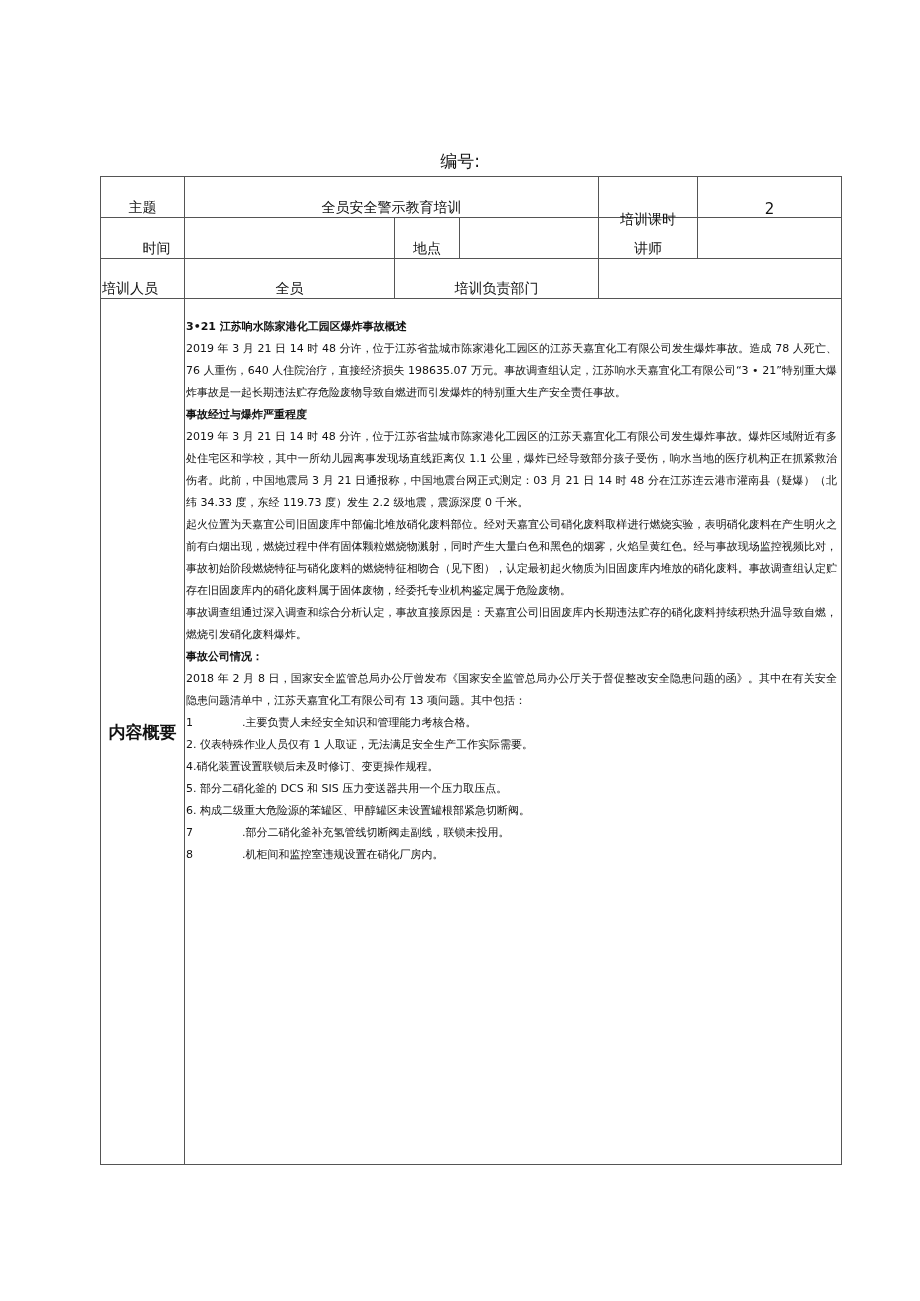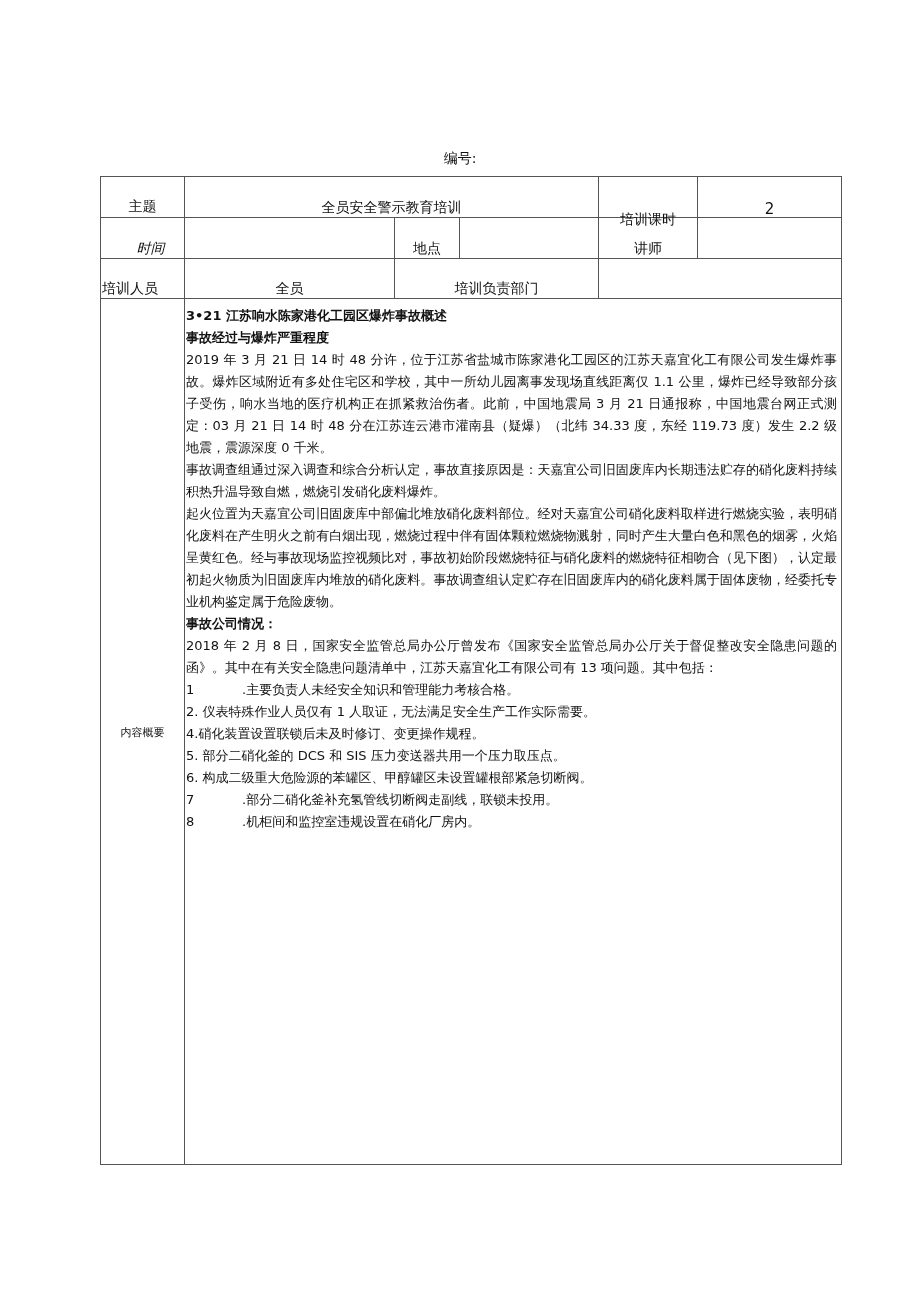--- a/index.html
+++ b/index.html
@@ -3,94 +3,96 @@
   <meta charset="utf-8">
   <style>
     html, body { margin: 0; padding: 0; background: #ffffff; }
     body {
       width: 920px; height: 1301px; position: relative; overflow: hidden;
       font-family: "DejaVu Sans", "Liberation Sans", sans-serif;
       color: #111111;
     }
     .doc-number {
       position: absolute; left: 0; width: 920px; top: 150px;
-      text-align: center; font-size: 14px; letter-spacing: 0px;
+      text-align: center; font-size: 17px; letter-spacing: 0px;
     }
     .sheet {
       position: absolute; left: 100px; top: 176px;
       width: 742px; height: 989px;
       border: 1px solid #555;
       box-sizing: border-box;
     }
     .cell {
       position: absolute; box-sizing: border-box;
       font-size: 14px; line-height: 16px;
     }
     .vline { position: absolute; width: 1px; background: #555; }
     .hline { position: absolute; height: 1px; background: #555; }
     .lbl { display: flex; align-items: flex-end; justify-content: center; padding-bottom: 2px; }
     .lbl-left { justify-content: flex-start; padding-left: 1px; }
     .content {
-      position: absolute; left: 84px; top: 122px; width: 656px;
+      position: absolute; left: 84px; top: 133px; width: 656px;
       padding: 6px 4px 0 1px; box-sizing: border-box;
-      font-size: 13px; line-height: 22px; letter-spacing: 0px;
+      font-size: 11px; line-height: 22px; letter-spacing: 0px;
       text-align: justify;
     }
     .content p { margin: 0; }
     .content .h { font-weight: bold; }
     .content .li { display: flex; }
     .content .li .num { width: 56px; flex: none; }
     .side-label {
       position: absolute; left: 0; top: 122px; width: 83px; height: 866px;
       display: flex; align-items: center; justify-content: center;
-      font-size: 11px;
+      font-size: 17px;
+      font-weight: bold;
     }
   </style>
 </head>
 <body>
 
 <div class="doc-number">编号:</div>
 
 <div class="sheet">
 
   <div class="hline" style="left:0; top:40px; width:740px;"></div>
   <div class="hline" style="left:0; top:81px; width:740px;"></div>
   <div class="hline" style="left:0; top:121px; width:740px;"></div>
 
   <div class="vline" style="left:83px; top:0; height:987px;"></div>
   <div class="vline" style="left:293px; top:40px; height:81px;"></div>
   <div class="vline" style="left:358px; top:40px; height:41px;"></div>
   <div class="vline" style="left:497px; top:0; height:121px;"></div>
   <div class="vline" style="left:596px; top:0; height:81px;"></div>
 
-  <div class="cell lbl" style="left:0; top:0; width:83px; height:40px;font-family:Liberation Mono, monospace;">主题</div>
+  <div class="cell lbl" style="left:0; top:0; width:83px; height:40px;">主题</div>
   <div class="cell lbl" style="left:84px; top:0; width:413px; height:40px;">全员安全警示教育培训</div>
   <div class="cell lbl" style="left:498px; top:12px; width:98px; height:40px;">培训课时</div>
   <div class="cell lbl" style="left:597px; top:0; width:143px; height:40px; padding-bottom:0; font-size:15px;">2</div>
 
-  <div class="cell lbl" style="left:8px; top:41px; width:83px; height:40px;font-style:italic;">时间</div>
+  <div class="cell lbl" style="left:14px; top:41px; width:83px; height:40px;">时间</div>
   <div class="cell lbl" style="left:84px; top:41px; width:209px; height:40px;"></div>
   <div class="cell lbl" style="left:294px; top:41px; width:64px; height:40px;">地点</div>
   <div class="cell lbl" style="left:359px; top:41px; width:138px; height:40px;"></div>
   <div class="cell lbl" style="left:498px; top:41px; width:98px; height:40px;">讲师</div>
   <div class="cell lbl" style="left:597px; top:41px; width:143px; height:40px;"></div>
 
   <div class="cell lbl lbl-left" style="left:0; top:82px; width:83px; height:39px;">培训人员</div>
   <div class="cell lbl" style="left:84px; top:82px; width:209px; height:39px;">全员</div>
   <div class="cell lbl" style="left:294px; top:82px; width:203px; height:39px;">培训负责部门</div>
   <div class="cell lbl" style="left:498px; top:82px; width:242px; height:39px;"></div>
 
   <div class="side-label">内容概要</div>
 
   <div class="content">
     <p class="h">3•21 江苏响水陈家港化工园区爆炸事故概述</p>
+    <p>2019 年 3 月 21 日 14 时 48 分许，位于江苏省盐城市陈家港化工园区的江苏天嘉宜化工有限公司发生爆炸事故。造成 78 人死亡、76 人重伤，640 人住院治疗，直接经济损失 198635.07 万元。事故调查组认定，江苏响水天嘉宜化工有限公司“3 • 21”特别重大爆炸事故是一起长期违法贮存危险废物导致自燃进而引发爆炸的特别重大生产安全责任事故。</p>
     <p class="h">事故经过与爆炸严重程度</p>
     <p>2019 年 3 月 21 日 14 时 48 分许，位于江苏省盐城市陈家港化工园区的江苏天嘉宜化工有限公司发生爆炸事故。爆炸区域附近有多处住宅区和学校，其中一所幼儿园离事发现场直线距离仅 1.1 公里，爆炸已经导致部分孩子受伤，响水当地的医疗机构正在抓紧救治伤者。此前，中国地震局 3 月 21 日通报称，中国地震台网正式测定：03 月 21 日 14 时 48 分在江苏连云港市灌南县（疑爆）（北纬 34.33 度，东经 119.73 度）发生 2.2 级地震，震源深度 0 千米。</p>
+    <p>起火位置为天嘉宜公司旧固废库中部偏北堆放硝化废料部位。经对天嘉宜公司硝化废料取样进行燃烧实验，表明硝化废料在产生明火之前有白烟出现，燃烧过程中伴有固体颗粒燃烧物溅射，同时产生大量白色和黑色的烟雾，火焰呈黄红色。经与事故现场监控视频比对，事故初始阶段燃烧特征与硝化废料的燃烧特征相吻合（见下图），认定最初起火物质为旧固废库内堆放的硝化废料。事故调查组认定贮存在旧固废库内的硝化废料属于固体废物，经委托专业机构鉴定属于危险废物。</p>
     <p>事故调查组通过深入调查和综合分析认定，事故直接原因是：天嘉宜公司旧固废库内长期违法贮存的硝化废料持续积热升温导致自燃，燃烧引发硝化废料爆炸。</p>
-    <p>起火位置为天嘉宜公司旧固废库中部偏北堆放硝化废料部位。经对天嘉宜公司硝化废料取样进行燃烧实验，表明硝化废料在产生明火之前有白烟出现，燃烧过程中伴有固体颗粒燃烧物溅射，同时产生大量白色和黑色的烟雾，火焰呈黄红色。经与事故现场监控视频比对，事故初始阶段燃烧特征与硝化废料的燃烧特征相吻合（见下图），认定最初起火物质为旧固废库内堆放的硝化废料。事故调查组认定贮存在旧固废库内的硝化废料属于固体废物，经委托专业机构鉴定属于危险废物。</p>
     <p class="h">事故公司情况：</p>
     <p>2018 年 2 月 8 日，国家安全监管总局办公厅曾发布《国家安全监管总局办公厅关于督促整改安全隐患问题的函》。其中在有关安全隐患问题清单中，江苏天嘉宜化工有限公司有 13 项问题。其中包括：</p>
 
     <div class="li">
       <span class="num">1</span>
       <span>.主要负责人未经安全知识和管理能力考核合格。</span>
     </div>
     <p>2. 仪表特殊作业人员仅有 1 人取证，无法满足安全生产工作实际需要。</p>
     <p>4.硝化装置设置联锁后未及时修订、变更操作规程。</p>
     <p>5. 部分二硝化釜的 DCS 和 SIS 压力变送器共用一个压力取压点。</p>

